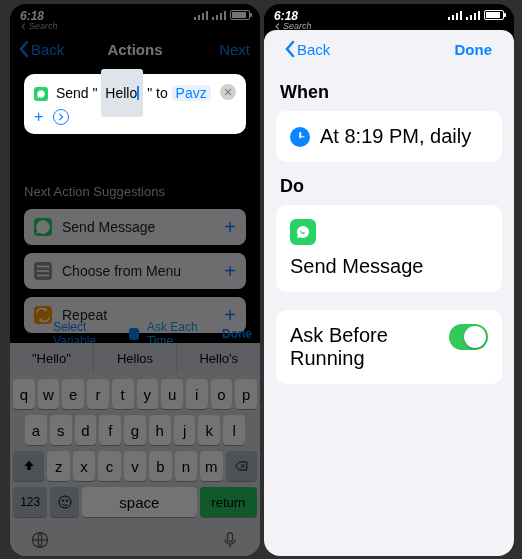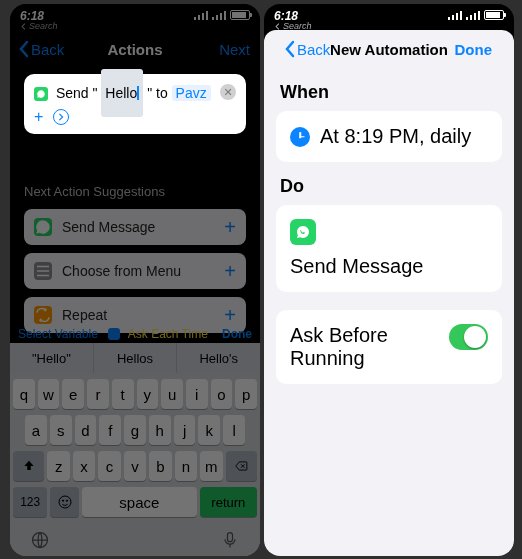--- a/index.html
+++ b/index.html
@@ -110,22 +110,22 @@
   .ic.green { background:#25d366; }
   .ic.grey  { background:#8e8e93; color:#fff; }
   .ic.orange{ background:#ff9500; color:#fff; }
 
   
   .varbar {
     position:absolute; left:0; right:0; bottom:208px;
     height:28px; display:flex; align-items:center; font-size:12px;
     padding:0 8px; gap:10px;
   }
-  .varbar .sv { color:#0a84ff; }
-  .varbar .aet { color:#fde047; display:flex; align-items:center; gap:8px; }
+  .varbar .sv { color:#0a84ff;margin-left:35px; }
+  .varbar .aet { color:#0ea5e9; display:flex; align-items:center; gap:8px; }
   .varbar .aet .blue-sq { width:12px; height:12px; border-radius:3px; background:#0a84ff; }
   .varbar .done { margin-left:auto; color:#0a84ff; font-weight:600; }
 
   
   .kb {
     position:absolute; left:0; right:0; bottom:0;
     background:#d1d4da;
     padding-top:0;
   }
   .kb-suggest {
@@ -410,21 +410,20 @@
   </div>
 
   <div class="sheet">
     <div class="navbar">
       <div class="nav-left">
         <svg class="back-chevron" width="11" height="18" viewBox="0 0 11 18">
             <path d="M9 2L3 9l6 7" stroke="#0a84ff" stroke-width="2.5" fill="none" stroke-linecap="round"></path>
           </svg>
         <span>Back</span>
       </div>
-      <span>New Automation</span>
       <div class="nav-right bold">
         <span>Done</span>
       </div>
     </div>
 
     <div class="section-title">When</div>
     <div class="card when-card">
       <span class="clock-icon"></span>
       <span>At 8:19 PM, daily</span>
     </div>

